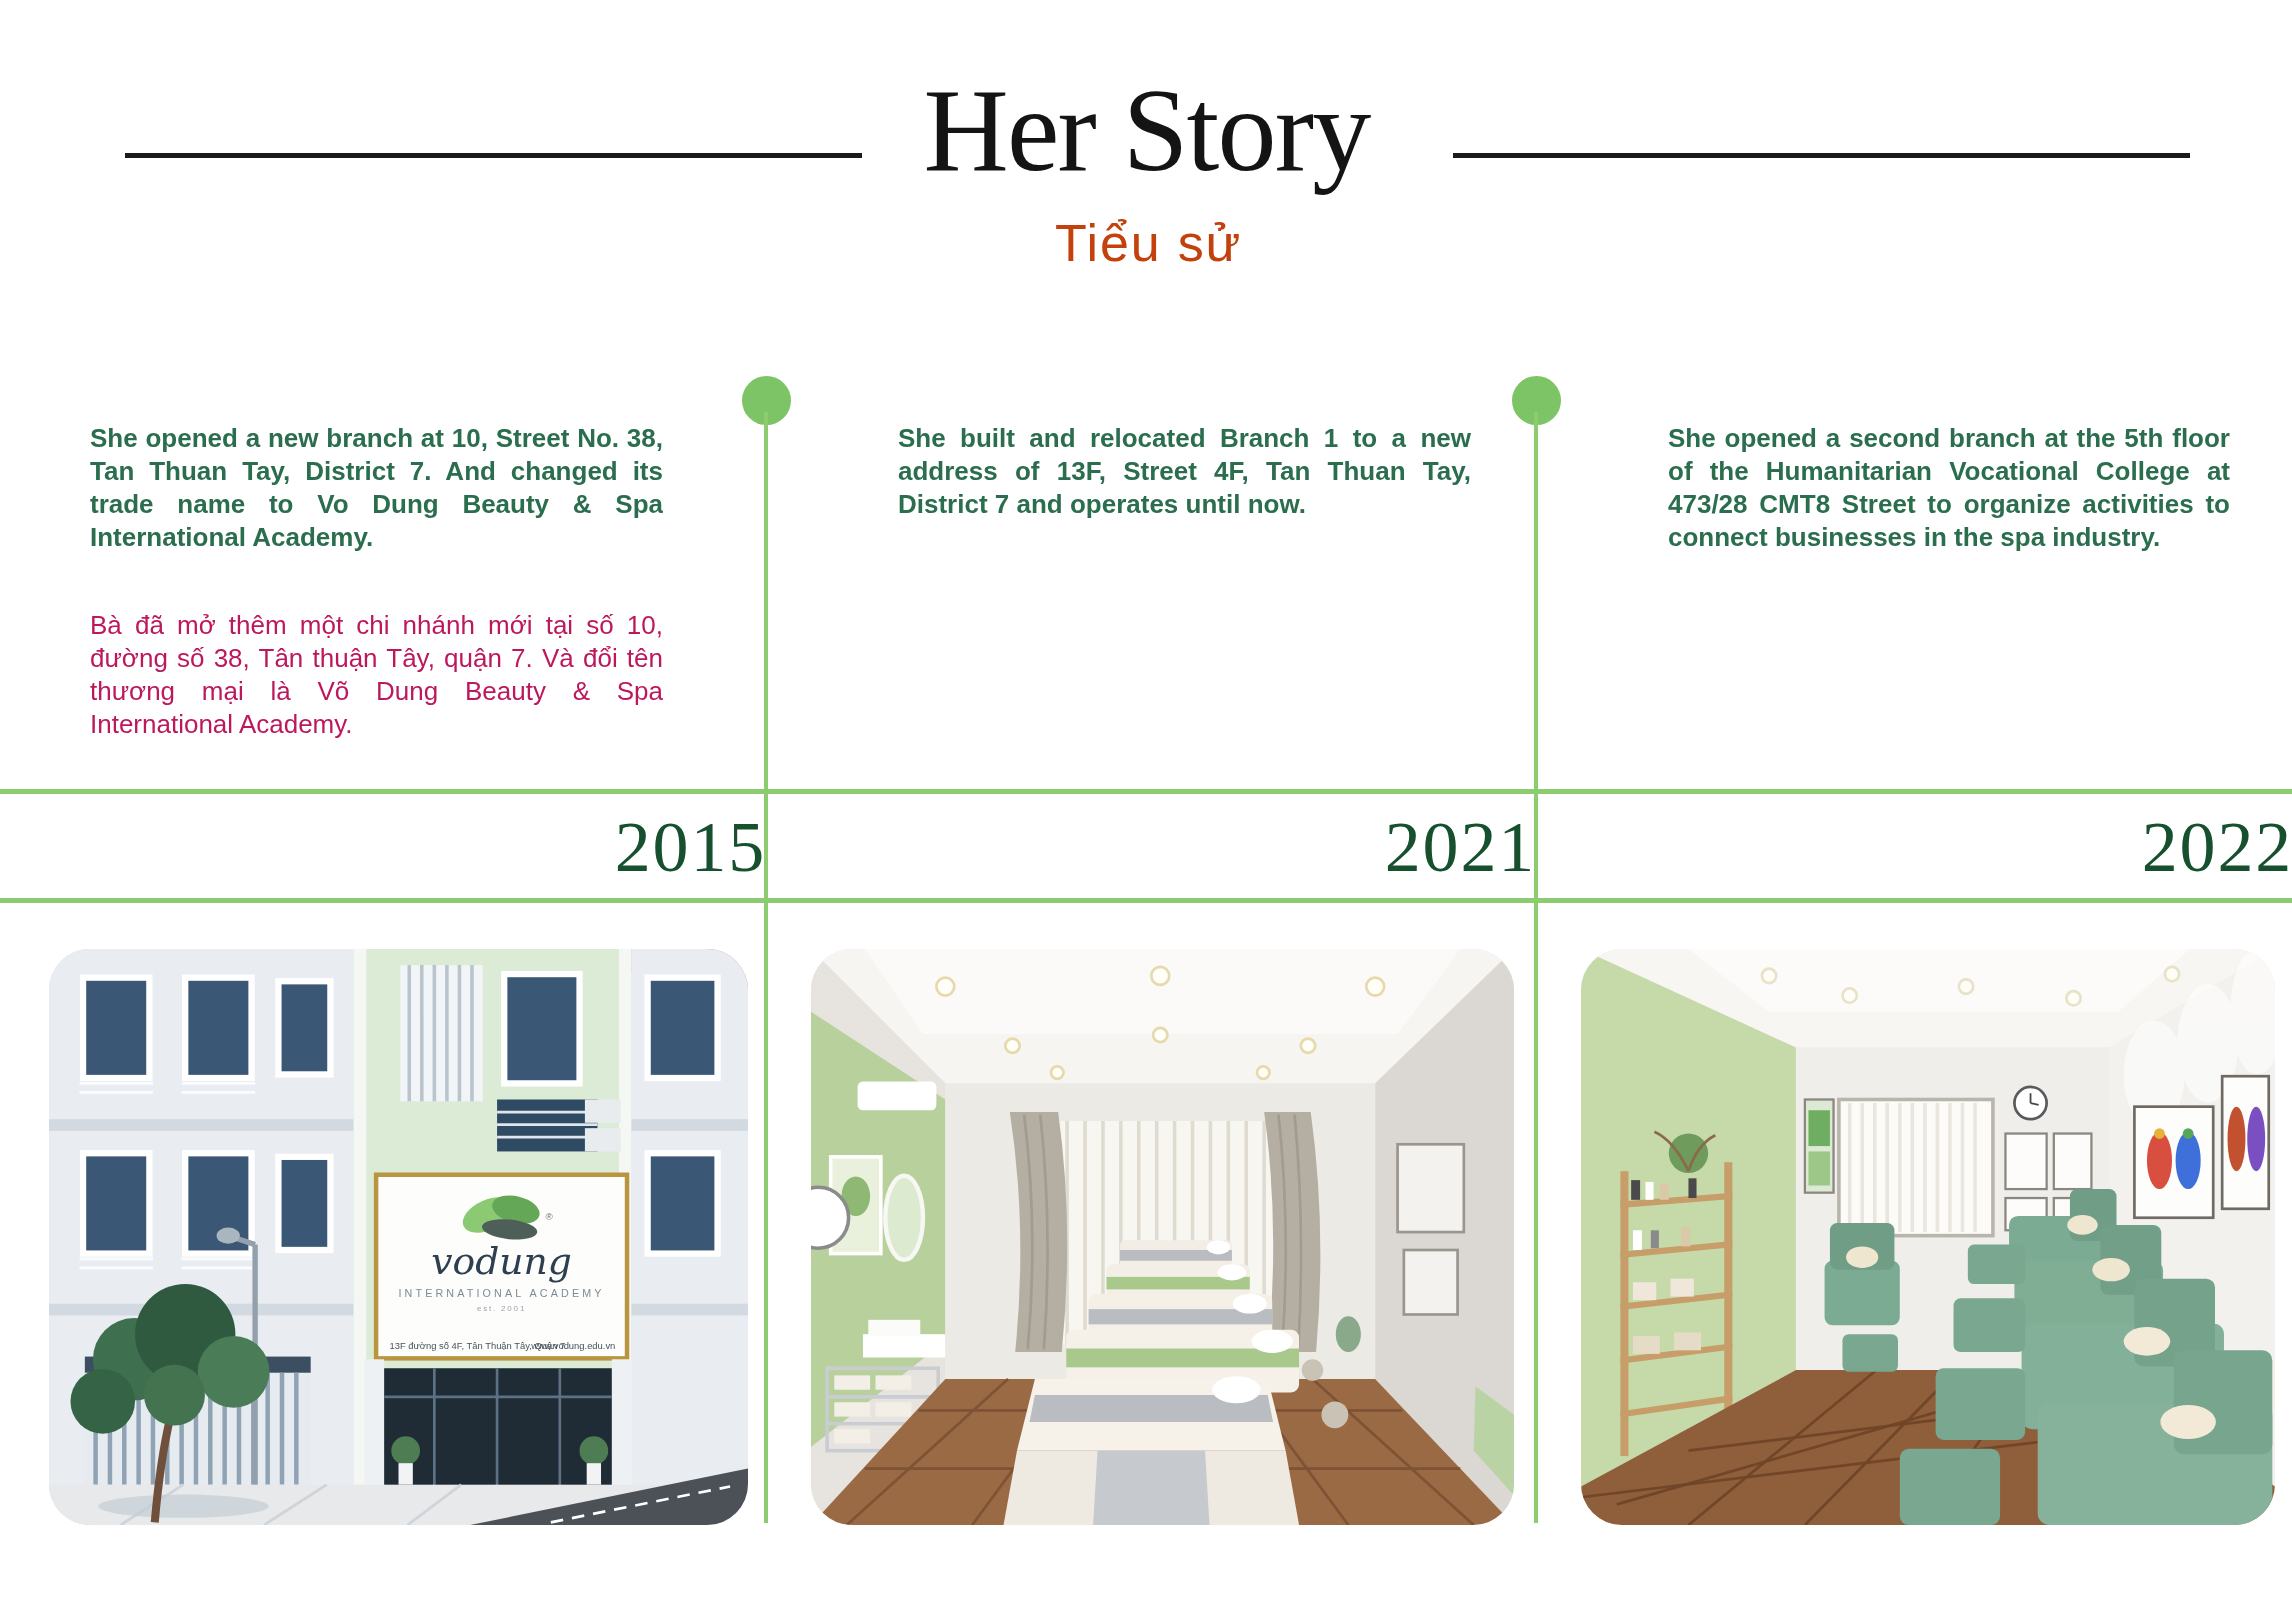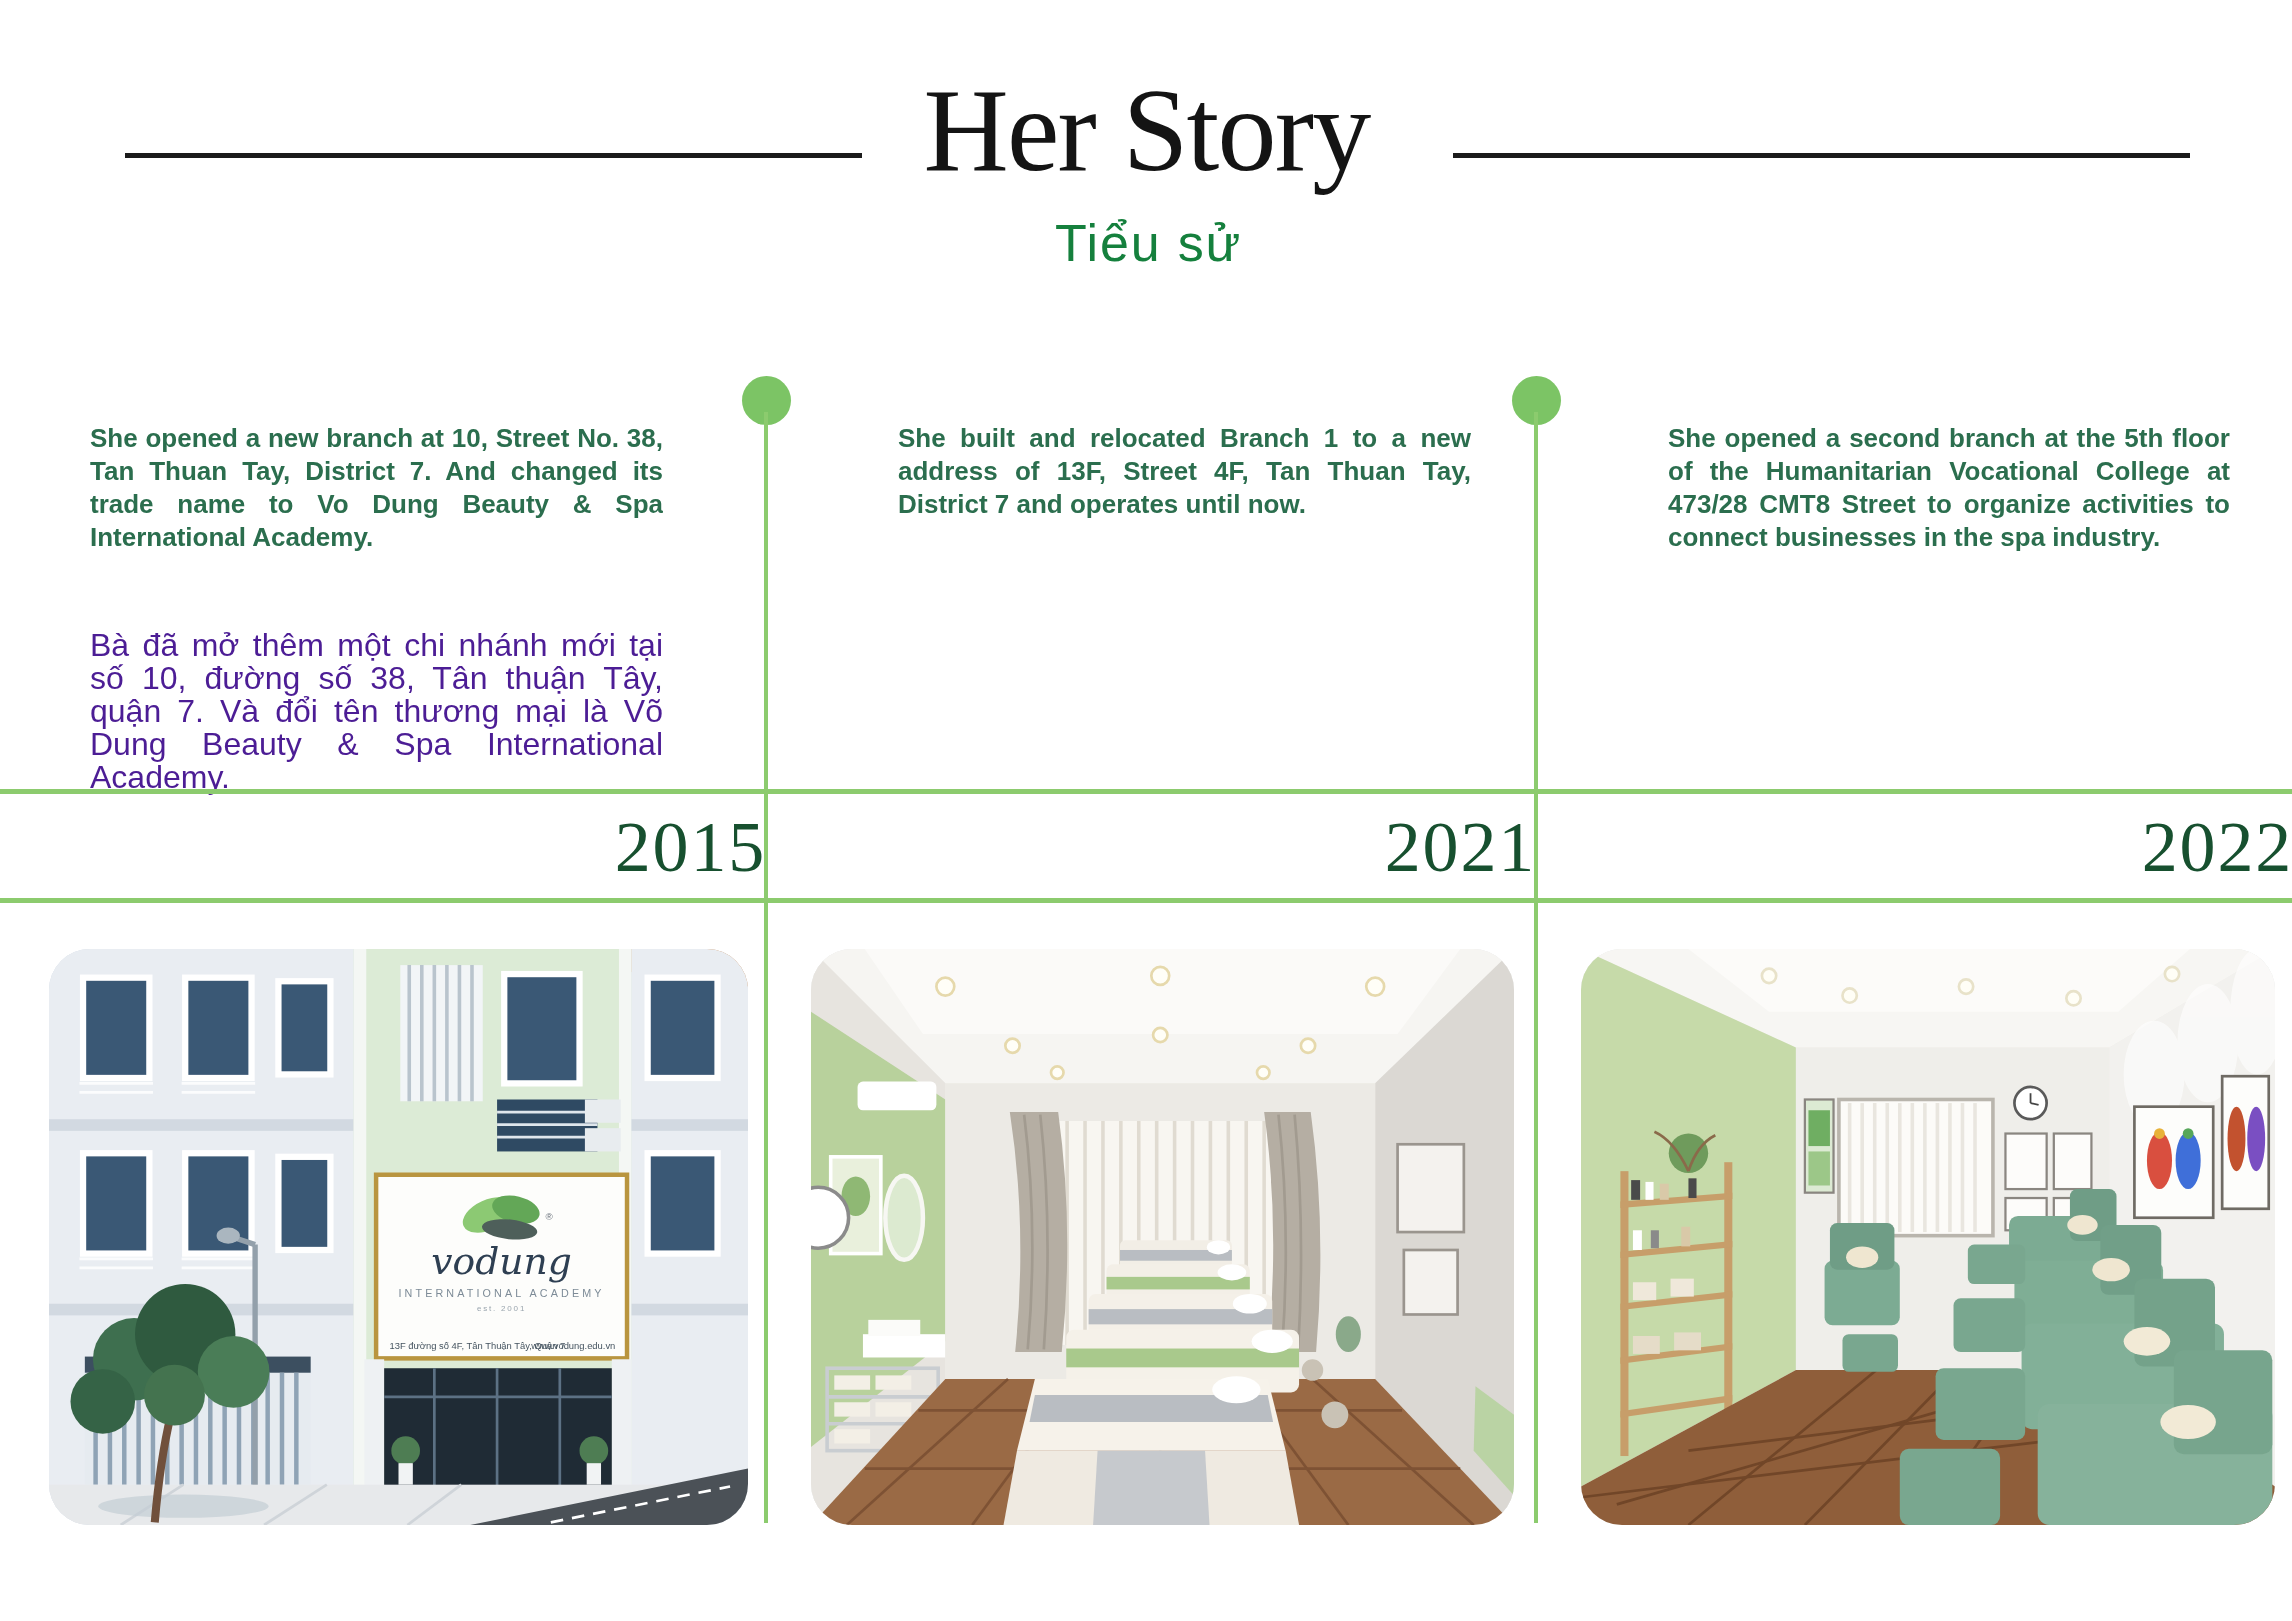--- a/index.html
+++ b/index.html
@@ -14,35 +14,34 @@
   .title-line { position:absolute; top:153px; height:4.5px; background:#1b1b1b; }
   .title-line.left  { left:125px;  width:737px; }
   .title-line.right { left:1453px; width:737px; }
   .page-title {
     position:absolute; left:0; right:0; top:63px; text-align:center;
     font-family:"Liberation Serif", serif; font-size:118px; font-weight:500;
     letter-spacing:-1.8px; color:#141414; line-height:1.15;
   }
   .page-subtitle {
     position:absolute; left:4px; right:0; top:213px; text-align:center;
-    font-size:52px; font-weight:400; letter-spacing:1.8px; color:#15803d;
+    font-size:52px; font-weight:400; letter-spacing:1.8px; color:#c2410c;
   }
   
   .entry-text { position:absolute; top:422px; }
   .entry-text.c0 { left:90px;  width:573px; }
   .entry-text.c1 { left:898px; width:573px; }
   .entry-text.c2 { left:1668px; width:562px; }
   .para-en {
     color:#2b6e4e; font-weight:700; font-size:26px; line-height:33px;
     text-align:justify; height:187px; overflow:hidden;
   }
   .para-vi {
-    color:#4c1d95; font-weight:400; font-size:32px; line-height:33px;
+    color:#be185d; font-weight:400; font-size:26px; line-height:33px;
     text-align:justify;
-    margin-top:20px;
   }
   
   .timeline-dot {
     position:absolute; width:49px; height:49px; border-radius:50%;
     background:#7cc465; top:376px;
   }
   .timeline-dot.d0 { left:742px; }
   .timeline-dot.d1 { left:1512px; }
   .v-sep { position:absolute; top:412px; width:3.6px; height:1111px; background:#8ccb6e; }
   .v-sep.s0 { left:764px; }

